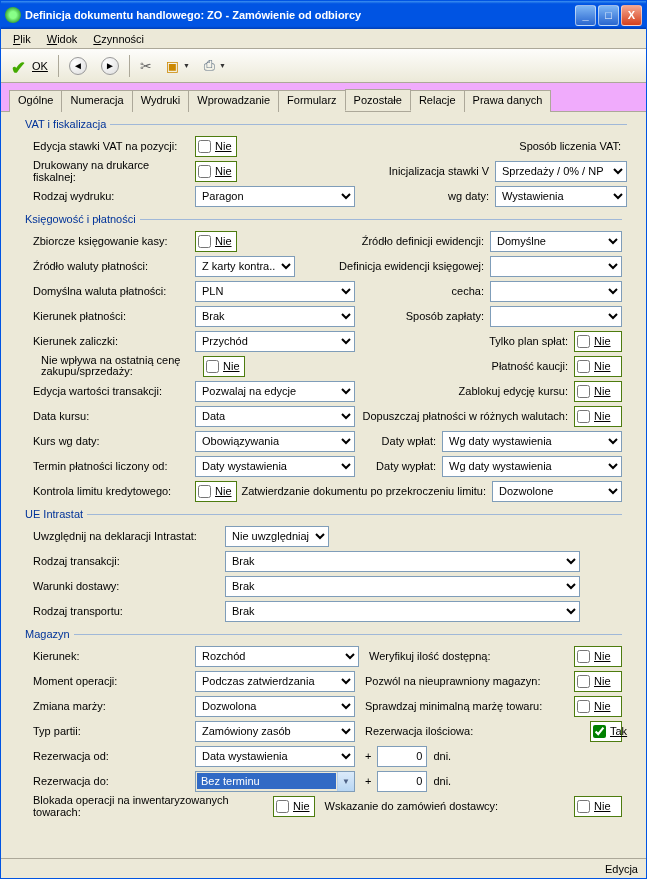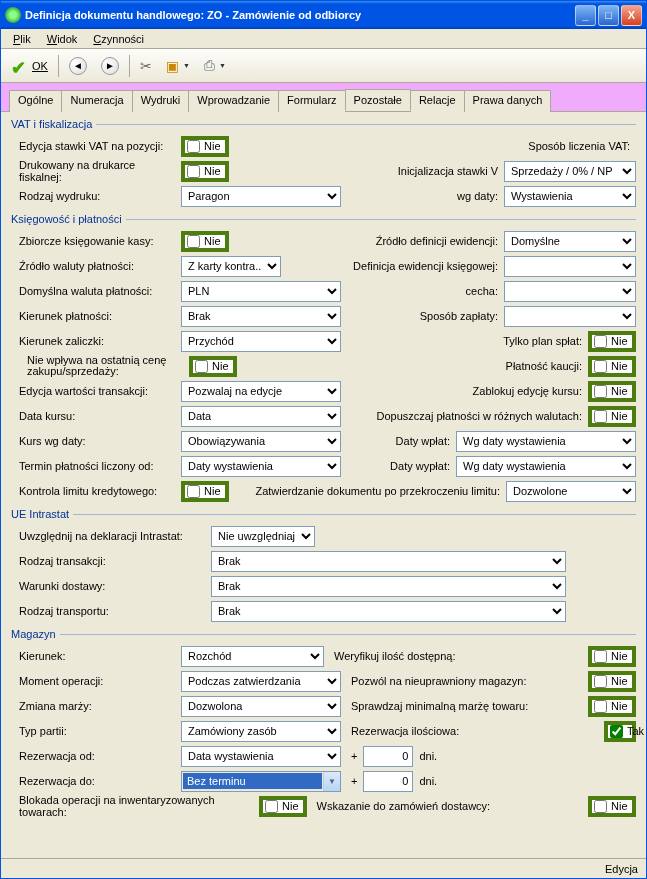--- a/index.html
+++ b/index.html
@@ -23,32 +23,32 @@
 .tb-sep { width: 1px; height: 22px; background: #aca899; margin: 0 2px; }
 .ok-check { width: 18px; height: 18px; display: inline-block; color: #4a0; font-size: 18px; font-weight: bold; }
 .nav-circle { width: 18px; height: 18px; border-radius: 50%; border: 1px solid #999; background: radial-gradient(circle at 30% 30%, #fff, #ddd); display: flex; align-items: center; justify-content: center; font-size: 10px; }
 .tools-icon { font-size: 14px; color: #666; }
 .dd-arrow { font-size: 7px; color: #333; margin-left: 1px; }
 
 .tab-strip { display: flex; padding: 6px 8px 0 8px; border-bottom: 1px solid #aca899; background: #f0abfc; gap: 0; }
 .tab { padding: 3px 8px; border: 1px solid #aca899; border-bottom: none; background: #ece9d8; cursor: pointer; position: relative; top: 1px; margin-right: -1px; }
 .tab.active { background: #ece9d8; border-bottom: 1px solid #ece9d8; z-index: 2; padding-top: 4px; padding-bottom: 4px; top: 0; }
 
-.content { flex: 1; padding: 6px 10px; overflow: hidden; }
+.content { flex: 1; padding: 6px 24px; overflow: hidden; }
 
 fieldset { border: none; border-top: 1px solid #a0b8d8; margin-bottom: 4px; padding-top: 4px; }
 legend { color: #003399; padding: 0 4px 0 0; font-size: 11px; }
 
 .row { display: flex; align-items: center; min-height: 24px; margin-bottom: 1px; }
 .lbl { width: 170px; padding-left: 8px; }
 .lbl-w { width: 200px; padding-left: 8px; }
 .lbl-r { text-align: right; padding-right: 6px; }
 .indent { padding-left: 16px; }
 
-.cbx { display: inline-flex; align-items: center; border: 4px solid #4d7c0f; background: white; height: 21px; padding: 0 4px 0 2px; }
+.cbx { display: inline-flex; align-items: center; border: 1px solid #4d7c0f; background: white; height: 21px; padding: 0 4px 0 2px; text-decoration: underline; }
 .cbx input { margin-right: 4px; width: 13px; height: 13px; }
 .cbx.checked-green input { accent-color: green; }
 
 .sel { border: 1px solid #7f9db9; background: white; height: 21px; font-size: 11px; padding: 1px 2px; }
 .num { border: 1px solid #7f9db9; background: white; height: 21px; width: 50px; text-align: right; padding: 0 4px; font-size: 11px; }
 .sel-hl { border: 1px solid #7f9db9; height: 21px; font-size: 11px; padding: 0; display: flex; align-items: center; }
 .sel-hl-text { background: #316ac5; color: white; flex: 1; padding: 2px 4px; margin: 1px; }
 .sel-hl-arrow { width: 17px; height: 19px; background: linear-gradient(to bottom,#dbeaf9,#b8d6f3); border-left:1px solid #b3cdea; display:flex; align-items:center; justify-content:center; font-size:8px; color:#4d6185;}
 .spacer { flex: 1; }
 
@@ -254,21 +254,21 @@
       <div class="row">
         <span class="lbl-w">Rodzaj transportu:</span>
         <select class="sel" style="width:355px"><option>Brak</option></select>
       </div>
     </fieldset>
 
     <fieldset>
       <legend>Magazyn</legend>
       <div class="row">
         <span class="lbl">Kierunek:</span>
-        <select class="sel" style="width:143px"><option>Rozchód</option></select>
+        <select class="sel" style="width:164px"><option>Rozchód</option></select>
         <span style="width:10px"></span>
         <span style="flex:1">Weryfikuj ilość dostępną:</span>
         <span class="cbx" style="width:48px">
             <input type="checkbox" style="">
             <span>Nie</span>
           </span>
       </div>
       <div class="row">
         <span class="lbl">Moment operacji:</span>
         <select class="sel" style="width:160px"><option>Podczas zatwierdzania</option></select>

